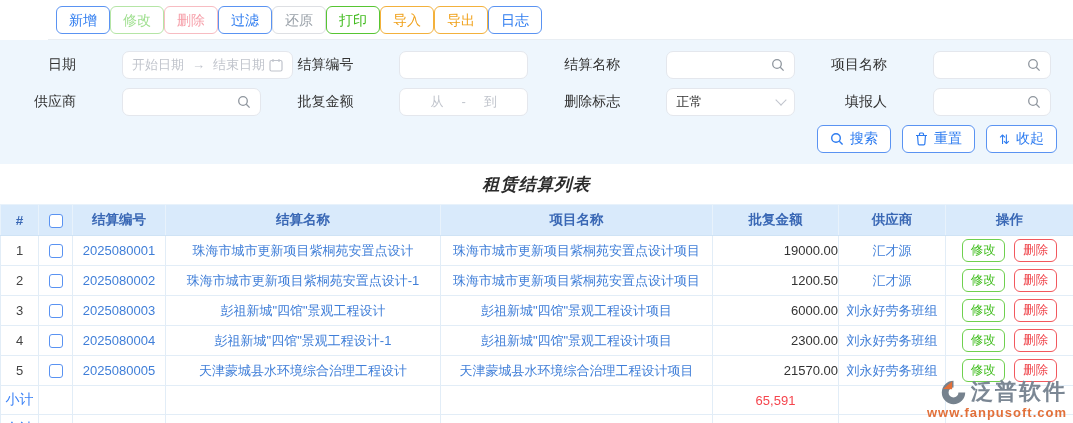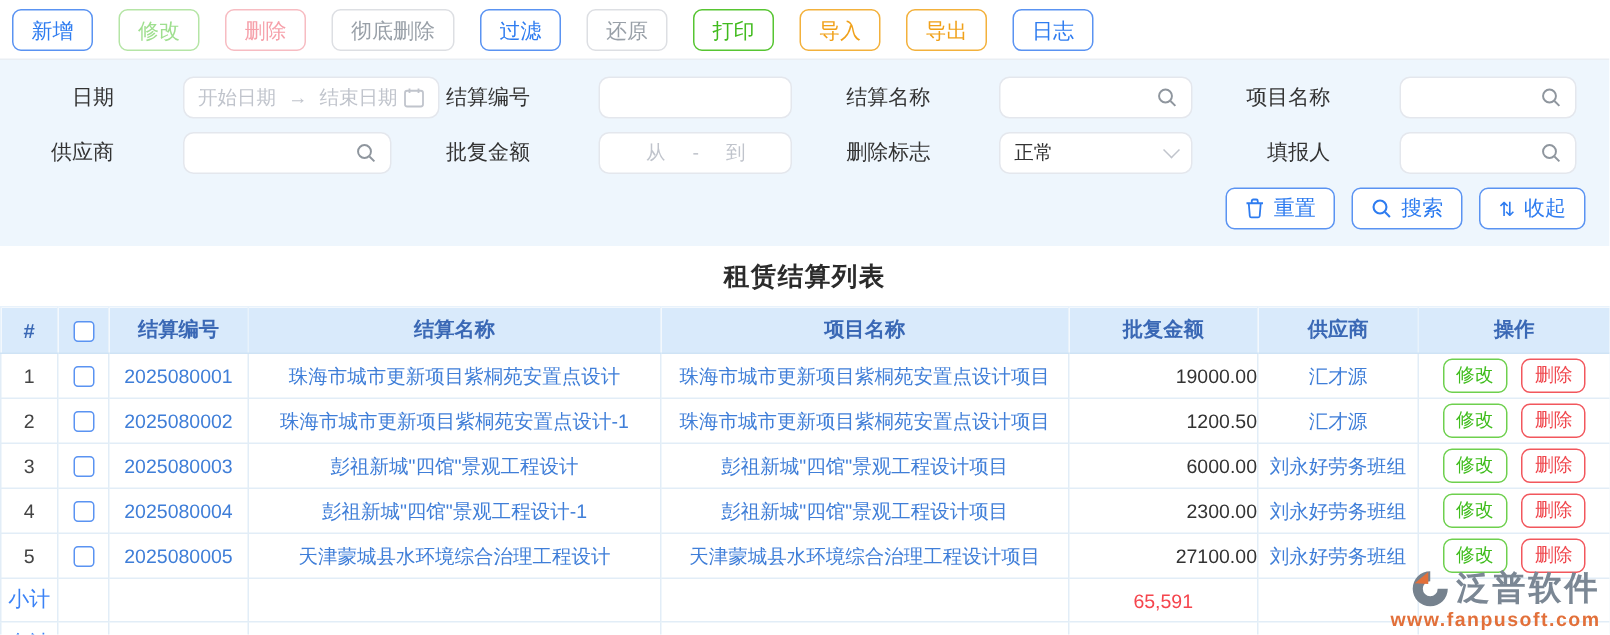--- a/index.html
+++ b/index.html
@@ -3,22 +3,22 @@
 <meta charset="utf-8">
 <style>
   * { box-sizing: border-box; margin: 0; padding: 0; }
   html,body { width:1073px; height:423px; }
   body {
     font-family: "Liberation Sans", "DejaVu Sans", sans-serif;
     background:#fff; color:#333; overflow:hidden; position:relative;
     font-size:14px;
   }
   
-  .toolbar { display:flex; align-items:center; gap:17px; padding:6px 8px; height:40px;
-             background:#fff; border-bottom:1px solid #e9eef3; }
+  .toolbar { display:flex; align-items:center; gap:0; padding:6px 8px; height:40px;
+             background:#fff; border-bottom:1px solid #e9eef3;margin-left:48px; }
   .tbtn { background:#fff; border:1px solid; border-radius:6px; padding:4px 12px;
           font-size:14px; line-height:18px; cursor:pointer; white-space:nowrap;
           font-family:inherit; }
   .btn-blue   { color:#2e7cf0; border-color:#5a93f2; }
   .btn-glite  { color:#9fdf8f; border-color:#b5e5a6; }
   .btn-rlite  { color:#f6a0aa; border-color:#f7bcc2; }
   .btn-gray   { color:#99a0a8; border-color:#dddfe3; }
   .btn-green  { color:#41bb1e; border-color:#57c532; }
   .btn-orange { color:#f0a11a; border-color:#f3b13c; }
   
@@ -36,21 +36,21 @@
   .selval { flex:1; font-size:13px; color:#333; }
   .chev { width:8px; height:8px; border-right:1.5px solid #c0c4cc; border-bottom:1.5px solid #c0c4cc;
           transform:rotate(45deg); margin-top:-4px; }
   .fbtnrow { display:flex; justify-content:flex-end; gap:11px; padding:4px 10px 0 0; height:34px; align-items:center; }
   .fbtn { display:flex; align-items:center; gap:6px; background:#fff; border:1px solid #5a93f2;
           color:#2e7cf0; border-radius:6px; padding:4px 12px; font-size:14px; cursor:pointer;
           font-family:inherit; }
   .updown { font-size:13px; line-height:1; }
   
   .page-title { text-align:center; font-size:17px; font-weight:bold; color:#2b2b2b;
-                padding:9px 0 8px; letter-spacing:1px; background:#fff; }
+                padding:9px 0 8px; letter-spacing:1px; background:#fff;font-style:italic; }
   
   table { width:1073px; border-collapse:collapse; table-layout:fixed; font-size:13px; }
   th,td { border:1px solid #e2edf7; text-align:center; overflow:hidden; white-space:nowrap; }
   thead th { background:#d9eafb; color:#3a68b5; font-weight:bold; height:31px; font-size:13.5px;
              border-color:#e8f2fb; border-bottom-color:#cfe3f5; }
   tbody td { height:30px; background:#fff; }
   .t-link { color:#3f7ed8; text-decoration:none; cursor:pointer; }
   .idx { color:#444; }
   .amt { color:#333;text-align:right; }
   .cb { display:inline-block; width:14px; height:14px; border:1px solid #5a93f2; border-radius:3px;
@@ -69,21 +69,20 @@
   .wm-url { font-size:13px; font-weight:bold; color:#e2703a; letter-spacing:1px; margin-top:-2px; }
   svg { display:block; }
 </style>
 </head>
 <body>
 
 <div class="toolbar">
   <button class="tbtn btn-blue">新增</button>
   <button class="tbtn btn-glite">修改</button>
   <button class="tbtn btn-rlite">删除</button>
-  <button class="tbtn btn-gray">彻底删除</button>
   <button class="tbtn btn-blue">过滤</button>
   <button class="tbtn btn-gray">还原</button>
   <button class="tbtn btn-green">打印</button>
   <button class="tbtn btn-orange">导入</button>
   <button class="tbtn btn-orange">导出</button>
   <button class="tbtn btn-blue">日志</button>
 </div>
 
 <div class="filters">
   <div class="frow">
@@ -170,34 +169,34 @@
               <circle cx="6" cy="6" r="4.3" fill="none" stroke="#8f969e" stroke-width="1.3"></circle>
               <line x1="9.3" y1="9.3" x2="12.6" y2="12.6" stroke="#8f969e" stroke-width="1.3"></line>
             </svg>
         </span>
       </div>
     </div>
   </div>
   <div class="fbtnrow">
     <button class="fbtn">
       <span>
+          <svg width="14" height="14" viewBox="0 0 14 14">
+            <circle cx="6" cy="6" r="4.3" fill="none" stroke="#2e7cf0" stroke-width="1.4"></circle>
+            <line x1="9.3" y1="9.3" x2="12.6" y2="12.6" stroke="#2e7cf0" stroke-width="1.4"></line>
+          </svg>
+        </span>
+      <span>搜索</span>
+    </button>
+    <button class="fbtn">
+      <span>
           <svg width="13" height="14" viewBox="0 0 13 14">
             <path d="M1 3.5h11M4.5 3.5V2a1 1 0 0 1 1-1h2a1 1 0 0 1 1 1v1.5M2.5 3.5l.7 8.5a1 1 0 0 0 1 .9h4.6a1 1 0 0 0 1-.9l.7-8.5" fill="none" stroke="#2e7cf0" stroke-width="1.2"></path>
           </svg>
         </span>
       <span>重置</span>
-    </button>
-    <button class="fbtn">
-      <span>
-          <svg width="14" height="14" viewBox="0 0 14 14">
-            <circle cx="6" cy="6" r="4.3" fill="none" stroke="#2e7cf0" stroke-width="1.4"></circle>
-            <line x1="9.3" y1="9.3" x2="12.6" y2="12.6" stroke="#2e7cf0" stroke-width="1.4"></line>
-          </svg>
-        </span>
-      <span>搜索</span>
     </button>
     <button class="fbtn">
       <span class="updown">⇅</span>
       <span>收起</span>
     </button>
   </div>
 </div>
 
 <div class="page-title">租赁结算列表</div>
 
@@ -280,21 +279,21 @@
       <button class="rowbtn rb-del">删除</button>
     </td>
   </tr>
 
   <tr>
     <td class="idx">5</td>
     <td><span class="cb"></span></td>
     <td><a class="t-link">2025080005</a></td>
     <td><a class="t-link">天津蒙城县水环境综合治理工程设计</a></td>
     <td><a class="t-link">天津蒙城县水环境综合治理工程设计项目</a></td>
-    <td class="amt">27100.00</td>
+    <td class="amt">21570.00</td>
     <td><a class="t-link">刘永好劳务班组</a></td>
     <td>
       <button class="rowbtn rb-edit">修改</button>
       <button class="rowbtn rb-del">删除</button>
     </td>
   </tr>
 </tbody>
   <tbody>
     <tr class="totals">
       <td class="tot-label">小计</td>

